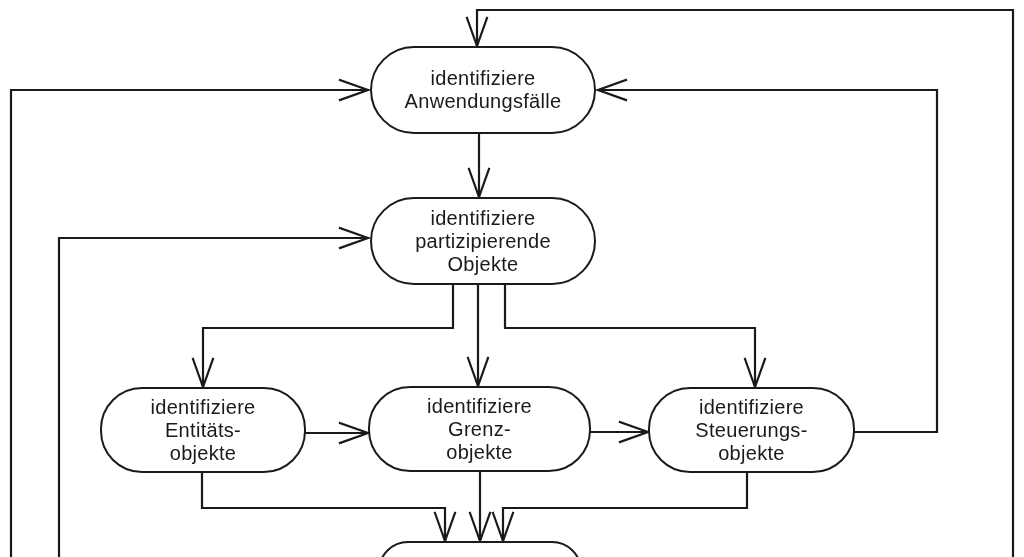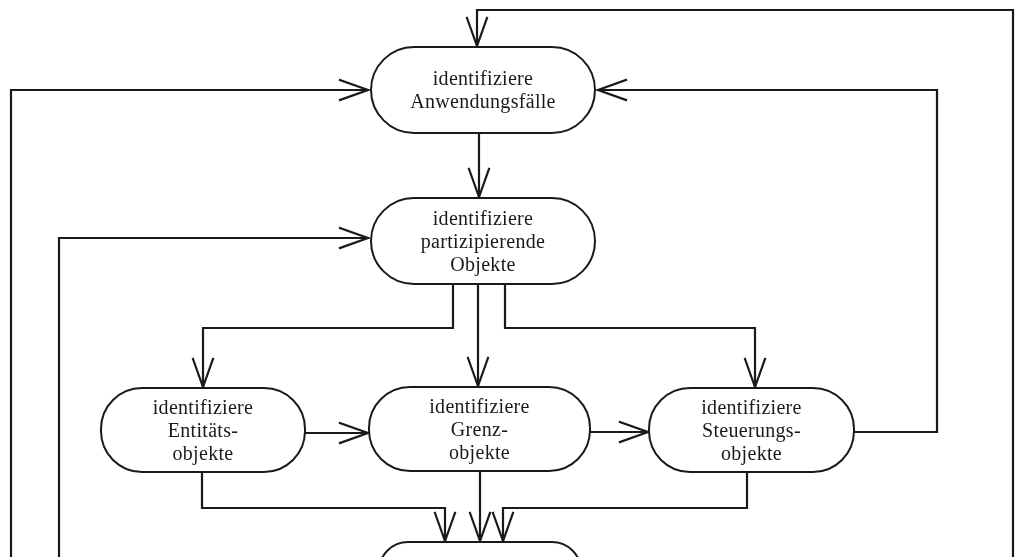--- a/index.html
+++ b/index.html
@@ -6,21 +6,21 @@
     margin: 0;
     padding: 0;
     background: #ffffff;
   }
   .canvas {
     position: relative;
     width: 1024px;
     height: 557px;
     overflow: hidden;
     background: #ffffff;
-    font-family: Liberation Serif, serif;
+    font-family: Liberation Sans, sans-serif;
   }
   .edges-svg {
     position: absolute;
     top: 0;
     left: 0;
   }
   .edges-svg path {
     fill: none;
     stroke: #1a1a1a;
     stroke-width: 2.2;

